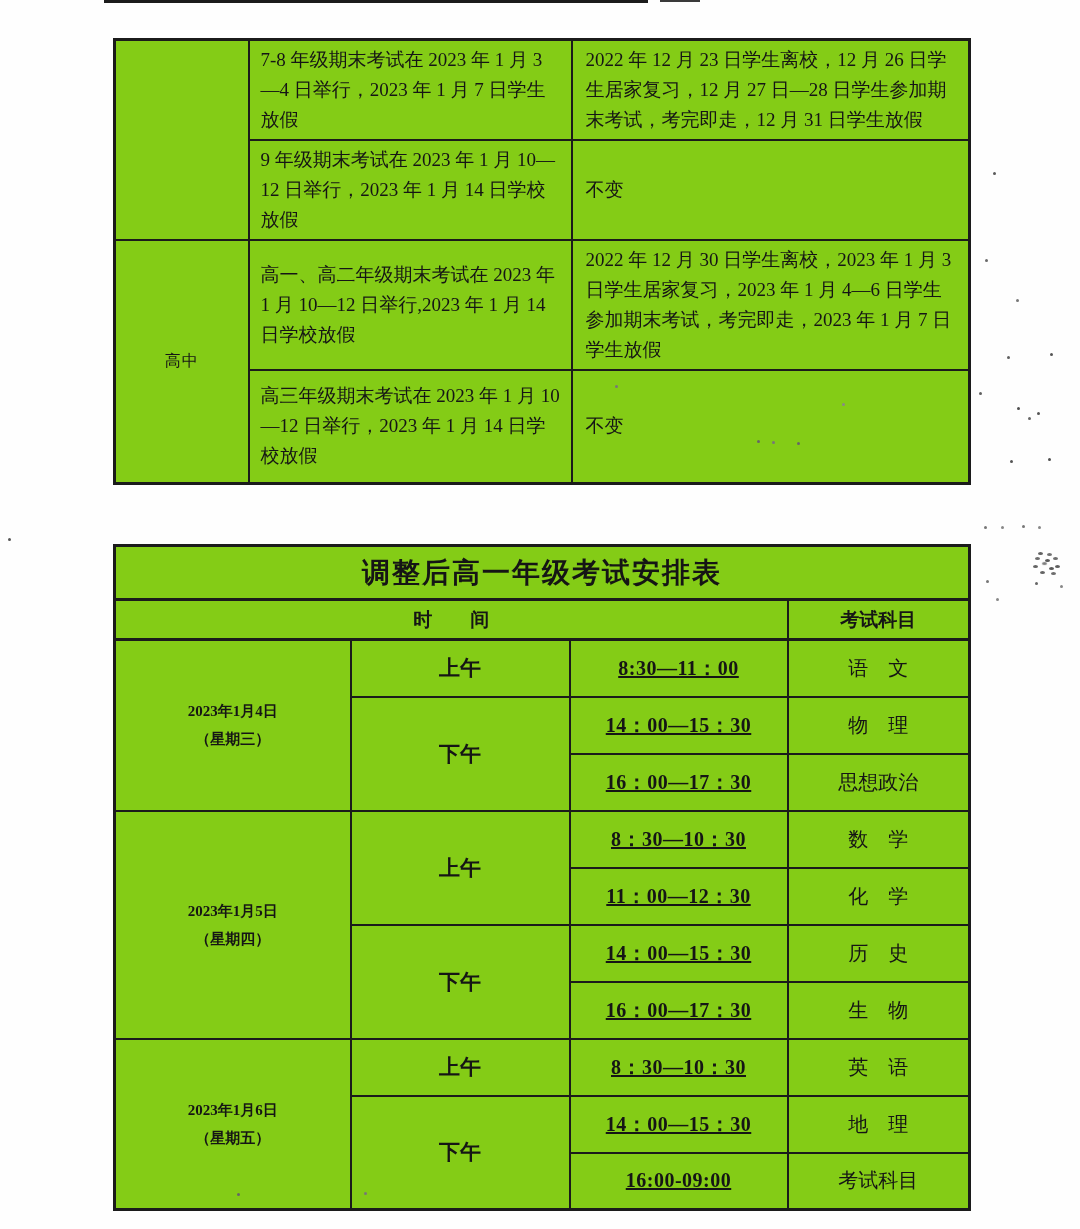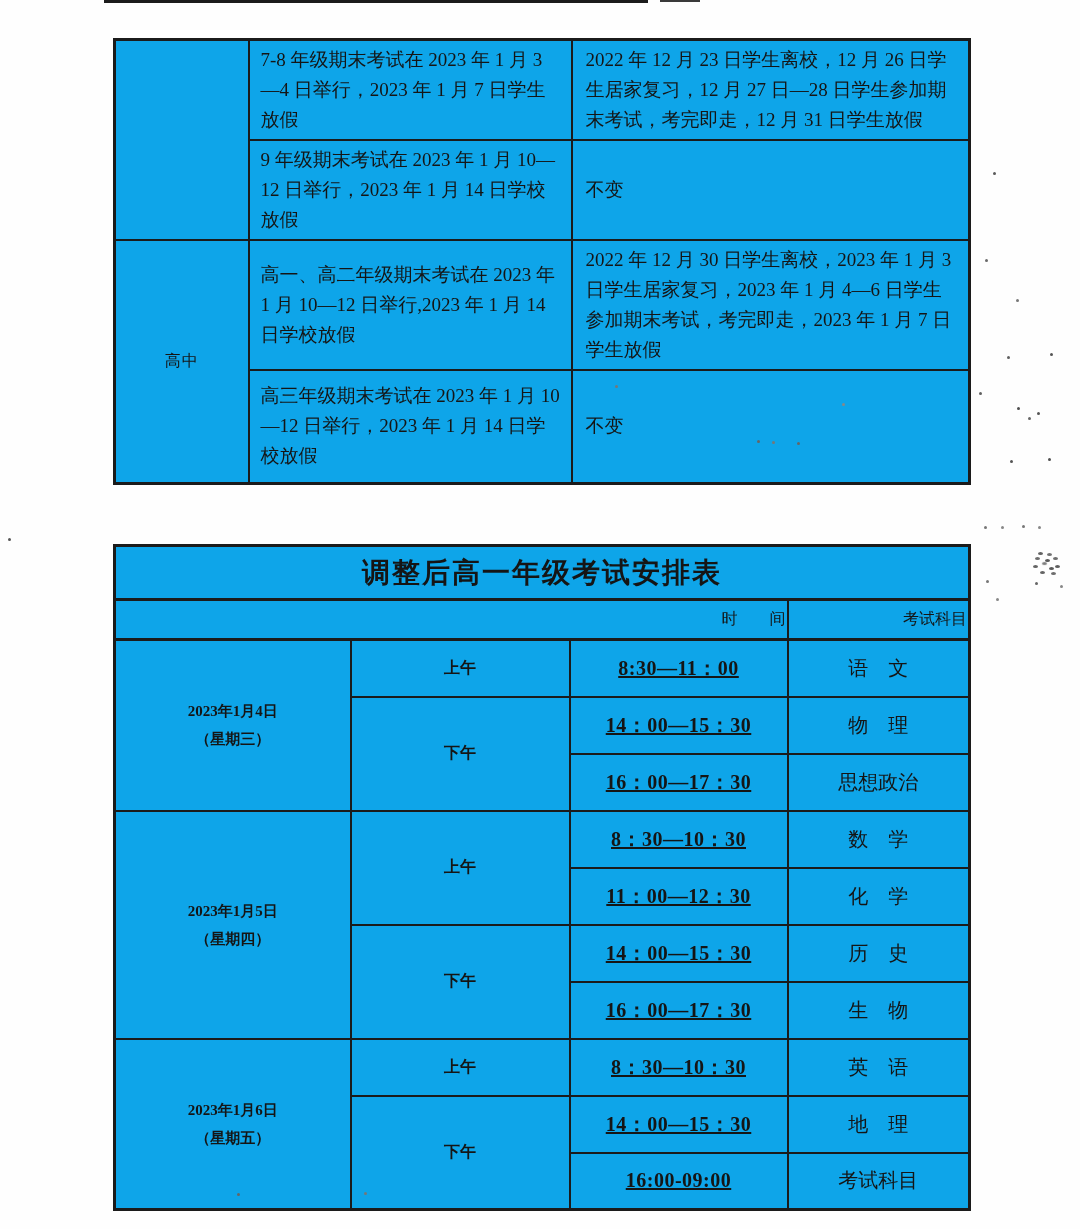--- a/index.html
+++ b/index.html
@@ -29,21 +29,21 @@
     position: absolute;
     left: 660px; top: 0;
     width: 40px; height: 2px;
     background: #3a3a3a;
   }
 
   table.doc {
     position: absolute;
     border-collapse: collapse;
     table-layout: fixed;
-    background: #0ea5e9;
+    background: #84cc16;
   }
   table.doc td {
     border: 2px solid #1b1b1b;
     vertical-align: middle;
     white-space: pre-line;
     overflow: hidden;
   }
 
   
   table.t1 {
@@ -76,34 +76,34 @@
   }
   table.t2 td.title {
     text-align: center;
     font-family: "Liberation Sans", "DejaVu Sans", sans-serif;
     font-weight: 700;
     font-size: 28px;
     letter-spacing: 2px;
     border-bottom-width: 3px;
   }
   table.t2 td.hdr {
-    text-align: right;
-    font-weight: 400;
-    font-size: 16px;
+    text-align: center;
+    font-weight: 700;
+    font-size: 19px;
     border-bottom-width: 3px;
   }
   table.t2 td.date {
     text-align: center;
     font-size: 15px;
     line-height: 28px;
     font-weight: 600;
   }
   table.t2 td.session {
     text-align: center;
-    font-size: 16px;
+    font-size: 21px;
     font-weight: 600;
   }
   table.t2 td.time {
     text-align: center;
     font-weight: 600;
     letter-spacing: 0.5px;
     text-decoration: underline;
   }
   table.t2 td.subject {
     text-align: center;

